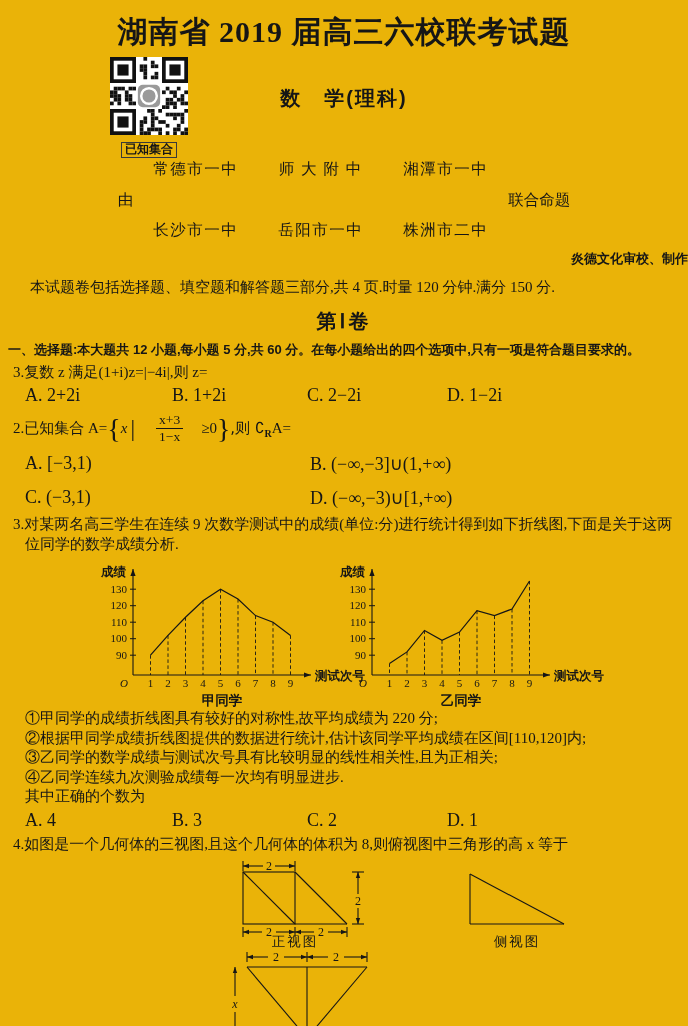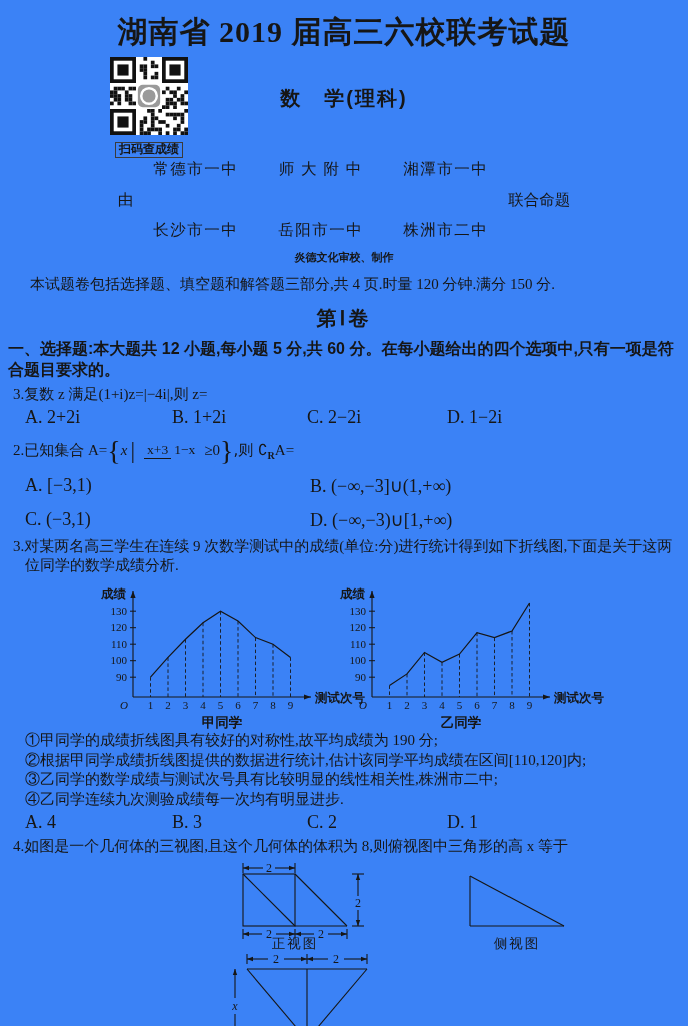--- a/index.html
+++ b/index.html
@@ -1,51 +1,51 @@
 <!DOCTYPE html>
 <html><head>
 <meta charset="utf-8">
 <style>
   html,body{margin:0;padding:0;background:#e8e8e8;}
   .page{
-    width:688px;height:1026px;background:#3b82f6;color:#161616;
+    width:688px;height:1026px;background:#eab308;color:#161616;
     font-family:"Liberation Serif", serif;
     position:relative;overflow:hidden;box-sizing:border-box;
     margin:0 auto;
   }
   .page-title{
     text-align:center;font-size:30px;font-weight:700;letter-spacing:1px;
     margin:12px 0 0 0;
   }
   .header-row{position:relative;height:100px;margin-top:2px;}
   .qr-block{position:absolute;left:106px;top:2px;width:86px;text-align:center;}
   .qr-label{
     display:inline-block;font-size:12px;line-height:1.15;border:1px solid #3a3a3a;
     padding:0 3px;margin-top:1px;font-family:"Liberation Sans",sans-serif;font-weight:700;
   }
   .subject-title{
     text-align:center;font-size:20px;font-weight:700;padding-top:30px;
     font-family:"Liberation Sans",sans-serif;letter-spacing:2px;
   }
   .schools-row{display:flex;justify-content:center;align-items:center;gap:20px;margin-top:4px;font-size:15.5px;}
   .schools-grid{display:grid;grid-template-columns:repeat(3,auto);column-gap:26px;row-gap:5px;text-align:center;letter-spacing:1.5px;gap:40px;}
-  .producer-line{text-align:center;font-weight:700;font-family:"Liberation Sans",sans-serif;font-size:11px;margin-top:9px;}
+  .producer-line{text-align:right;font-weight:700;font-family:"Liberation Sans",sans-serif;font-size:13px;margin-top:9px;}
   .intro-text{margin:10px 0 0 30px;font-size:15px;}
   .part-heading{text-align:center;font-size:20px;font-weight:600;margin:11px 0 0 0;letter-spacing:3px;}
   .section-instruction{
-    font-family:"Liberation Sans",sans-serif;font-weight:700;font-size:16px;
+    font-family:"Liberation Sans",sans-serif;font-weight:700;font-size:13px;
     line-height:1.3;margin:7px 4px 0 8px;
   }
   .stem{margin:4px 0 0 13px;font-size:15px;}
   .stem-hang{margin:6px 6px 0 13px;padding-left:12px;text-indent:-12px;font-size:15px;line-height:1.32;}
   .opts{display:grid;margin:3px 12px 0 25px;font-size:18px;}
   .opts4{grid-template-columns:147px 135px 140px auto;}
   .opts2{grid-template-columns:285px auto;row-gap:12px;}
   .q2stem{display:flex;align-items:center;margin:2px 0 0 13px;font-size:15px;height:42px;}
-  .frac{display:inline-flex;flex-direction:row;text-align:right;font-size:13.5px;line-height:1.2;margin:0 6px;}
+  .frac{display:inline-flex;flex-direction:column;text-align:right;font-size:13.5px;line-height:1.2;margin:0 18px;}
   .frac .num{border-bottom:1px solid #161616;padding:0 3px;}
   .frac .den{padding:0 3px;}
   .brace{font-size:28px;line-height:1;font-weight:400;}
   .setbar{font-size:23px;line-height:1;margin:0 3px;font-weight:300;}
   .comp{font-family:"DejaVu Sans",sans-serif;}
   sub.rsub{font-size:10px;font-weight:700;}
   .charts-row{position:relative;height:152px;margin-top:3px;}
   .charts-row svg{position:absolute;top:0;}
   svg text{font-family:"Liberation Serif",serif;}
   .stmt{margin-left:25px;font-size:15px;line-height:1.3;}
@@ -166,21 +166,21 @@
           <rect x="6" y="6" width="9" height="9" fill="#111"></rect>
           <rect x="42" y="0" width="21" height="21" fill="#111"></rect>
           <rect x="45" y="3" width="15" height="15" fill="#fff"></rect>
           <rect x="48" y="6" width="9" height="9" fill="#111"></rect>
           <rect x="0" y="42" width="21" height="21" fill="#111"></rect>
           <rect x="3" y="45" width="15" height="15" fill="#fff"></rect>
           <rect x="6" y="48" width="9" height="9" fill="#111"></rect>
           <rect x="22.5" y="22.5" width="18" height="18" fill="#9a9a9a" rx="4"></rect>
           <circle cx="31.5" cy="31.5" r="6.300000000000001" fill="none" stroke="#ffffff" stroke-width="2"></circle>
         </svg>
-      <div class="qr-label">扫码查成绩</div>
+      <div class="qr-label">已知集合</div>
     </div>
     <div class="subject-title">数　学(理科)</div>
   </div>
 
   <div class="schools-row">
     <span>由</span>
     <div class="schools-grid">
       <span>常德市一中</span>
       <span>师 大 附 中</span>
       <span>湘潭市一中</span>
@@ -303,24 +303,25 @@
         <text x="172.5" y="130" font-size="11" text-anchor="middle" fill="#161616">7</text>
         <line x1="190" y1="52" x2="190" y2="118" stroke="#161616" stroke-width="0.9" stroke-dasharray="3.5 2.5"></line>
         <text x="190" y="130" font-size="11" text-anchor="middle" fill="#161616">8</text>
         <line x1="207.5" y1="23.950000000000003" x2="207.5" y2="118" stroke="#161616" stroke-width="0.9" stroke-dasharray="3.5 2.5"></line>
         <text x="207.5" y="130" font-size="11" text-anchor="middle" fill="#161616">9</text>
         <polyline points="67.5,106.45 85,94.9 102.5,73.45 120,83.35 137.5,75.1 155,53.650000000000006 172.5,58.6 190,52 207.5,23.950000000000003" fill="none" stroke="#161616" stroke-width="1.2"></polyline>
         <text x="139" y="148" font-size="13.5" text-anchor="middle" fill="#161616" font-weight="600">乙同学</text>
       </svg>
   </div>
 
-  <div class="stmt">①甲同学的成绩折线图具有较好的对称性,故平均成绩为 190 分;</div>
+  <div class="stmt">①甲同学的成绩折线图具有较好的对称性,故平均成绩为 220 分;</div>
   <div class="stmt">②根据甲同学成绩折线图提供的数据进行统计,估计该同学平均成绩在区间[110,120]内;</div>
-  <div class="stmt">③乙同学的数学成绩与测试次号具有比较明显的线性相关性,株洲市二中;</div>
+  <div class="stmt">③乙同学的数学成绩与测试次号具有比较明显的线性相关性,且为正相关;</div>
   <div class="stmt">④乙同学连续九次测验成绩每一次均有明显进步.</div>
+  <div class="stmt">其中正确的个数为</div>
   <div class="opts opts4">
     <span>A. 4</span>
     <span>B. 3</span>
     <span>C. 2</span>
     <span>D. 1</span>
   </div>
 
   <p class="stem">4.如图是一个几何体的三视图,且这个几何体的体积为 8,则俯视图中三角形的高 x 等于</p>
 
   <div class="views-row1">

